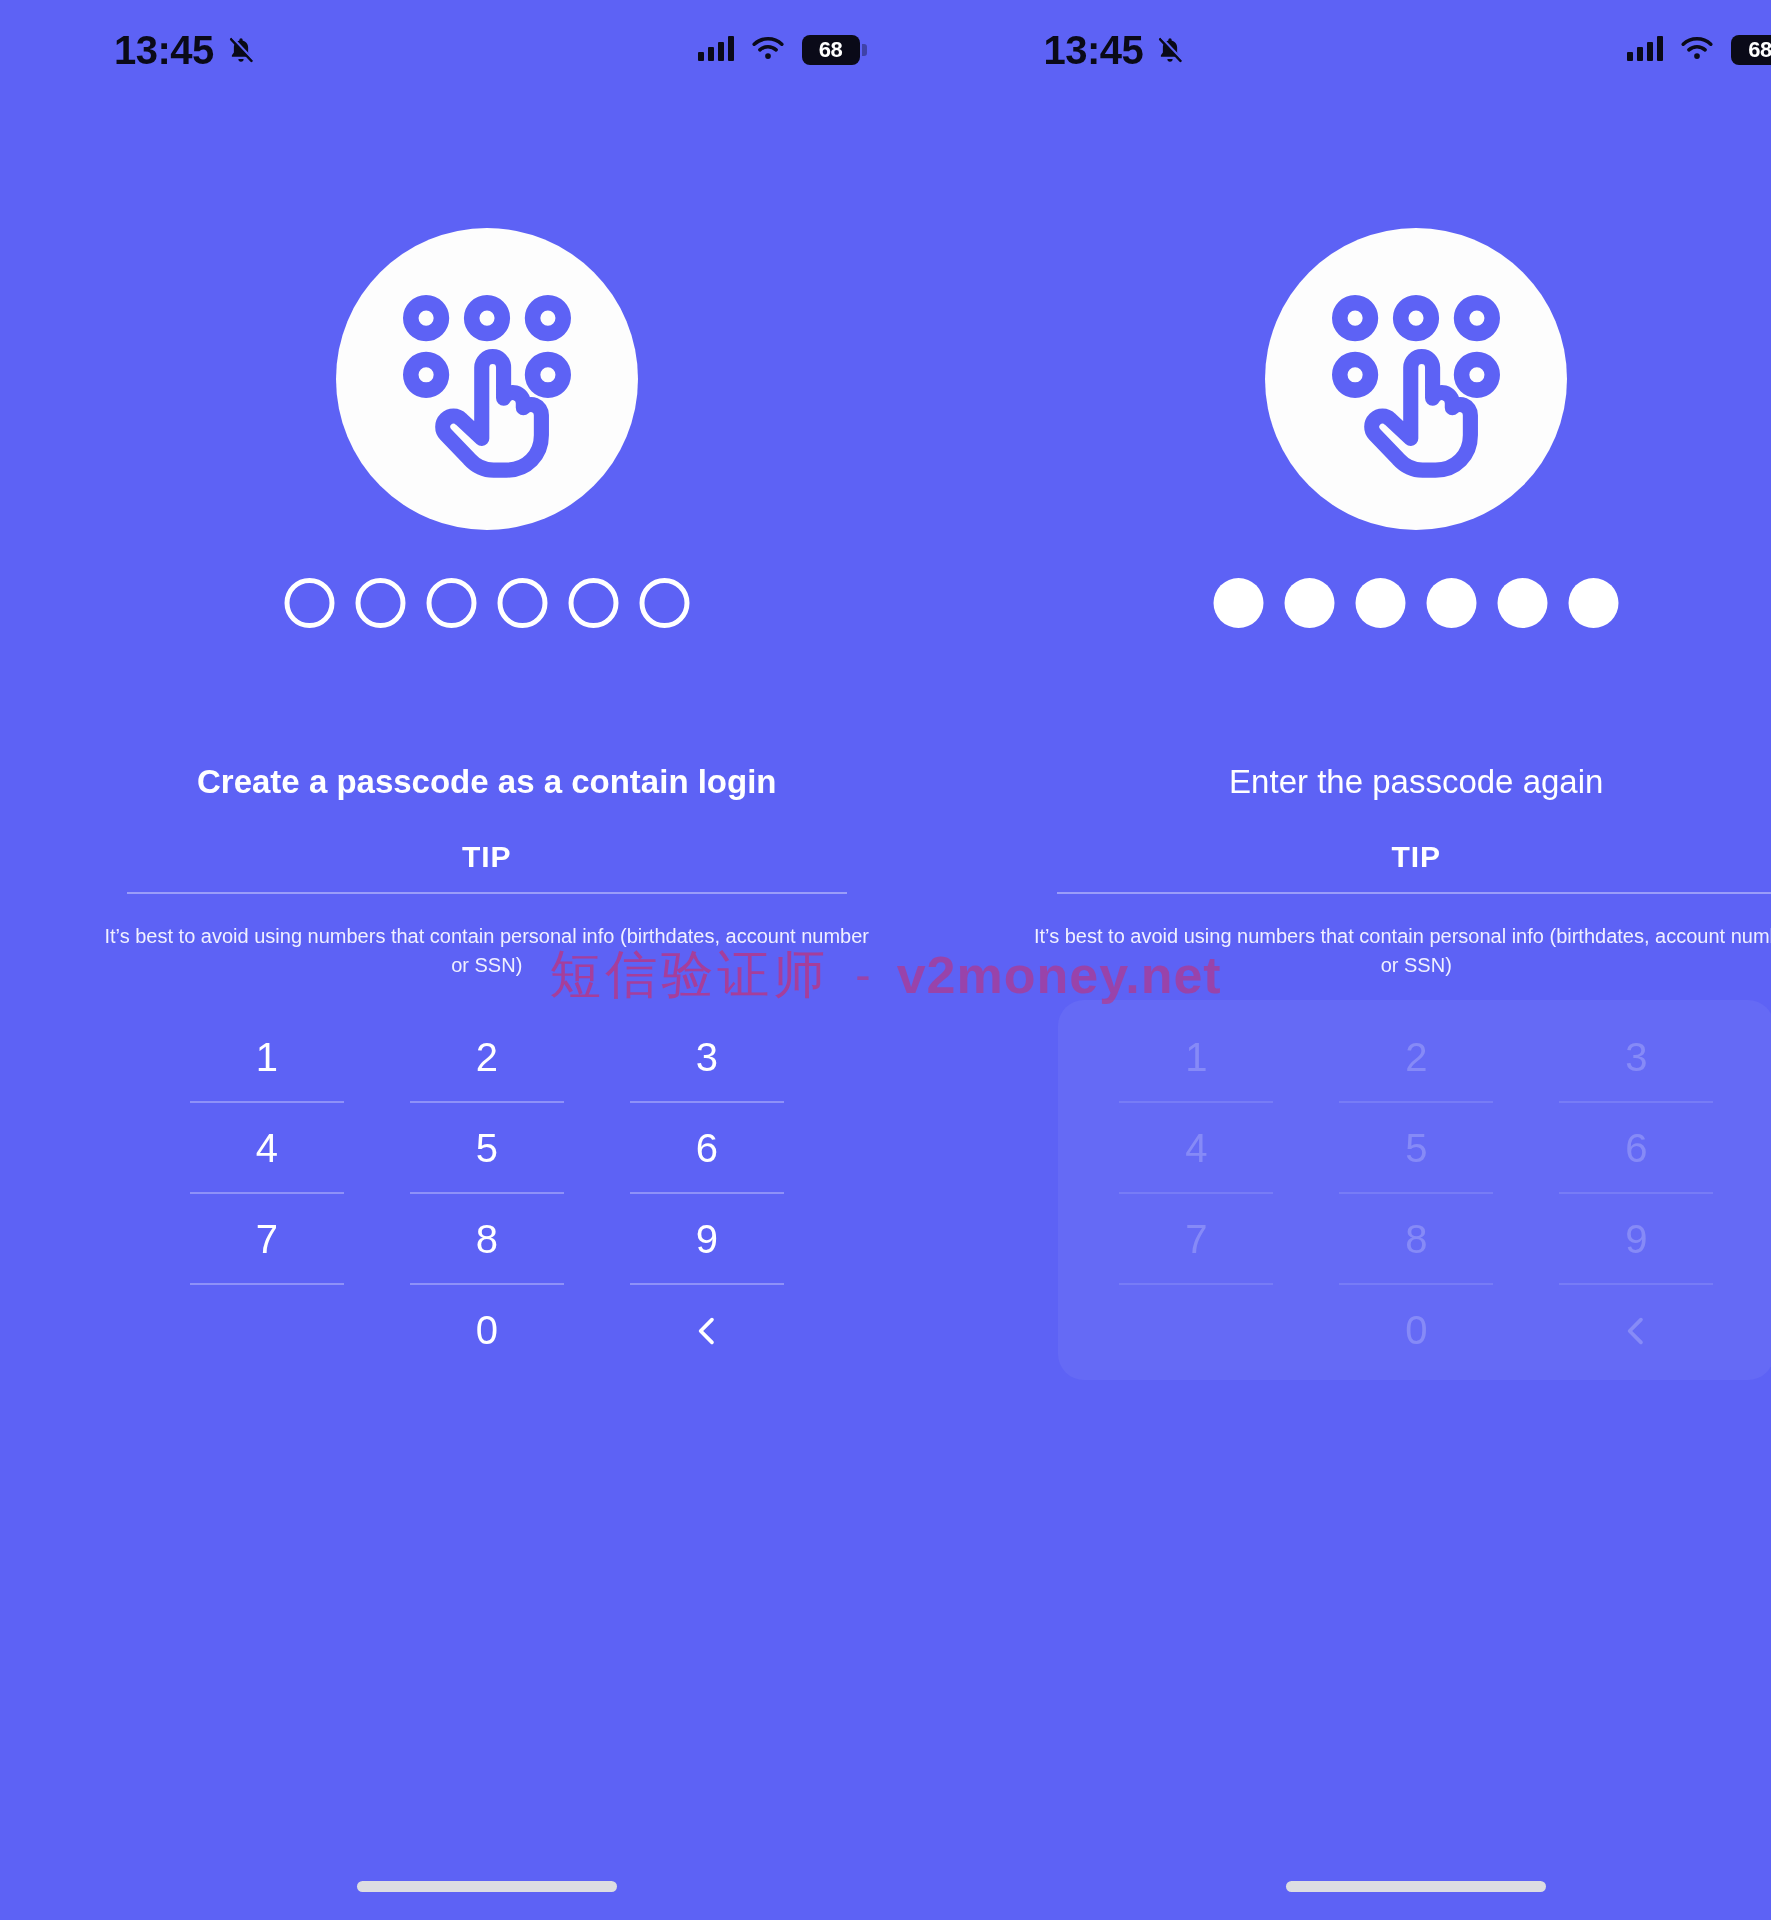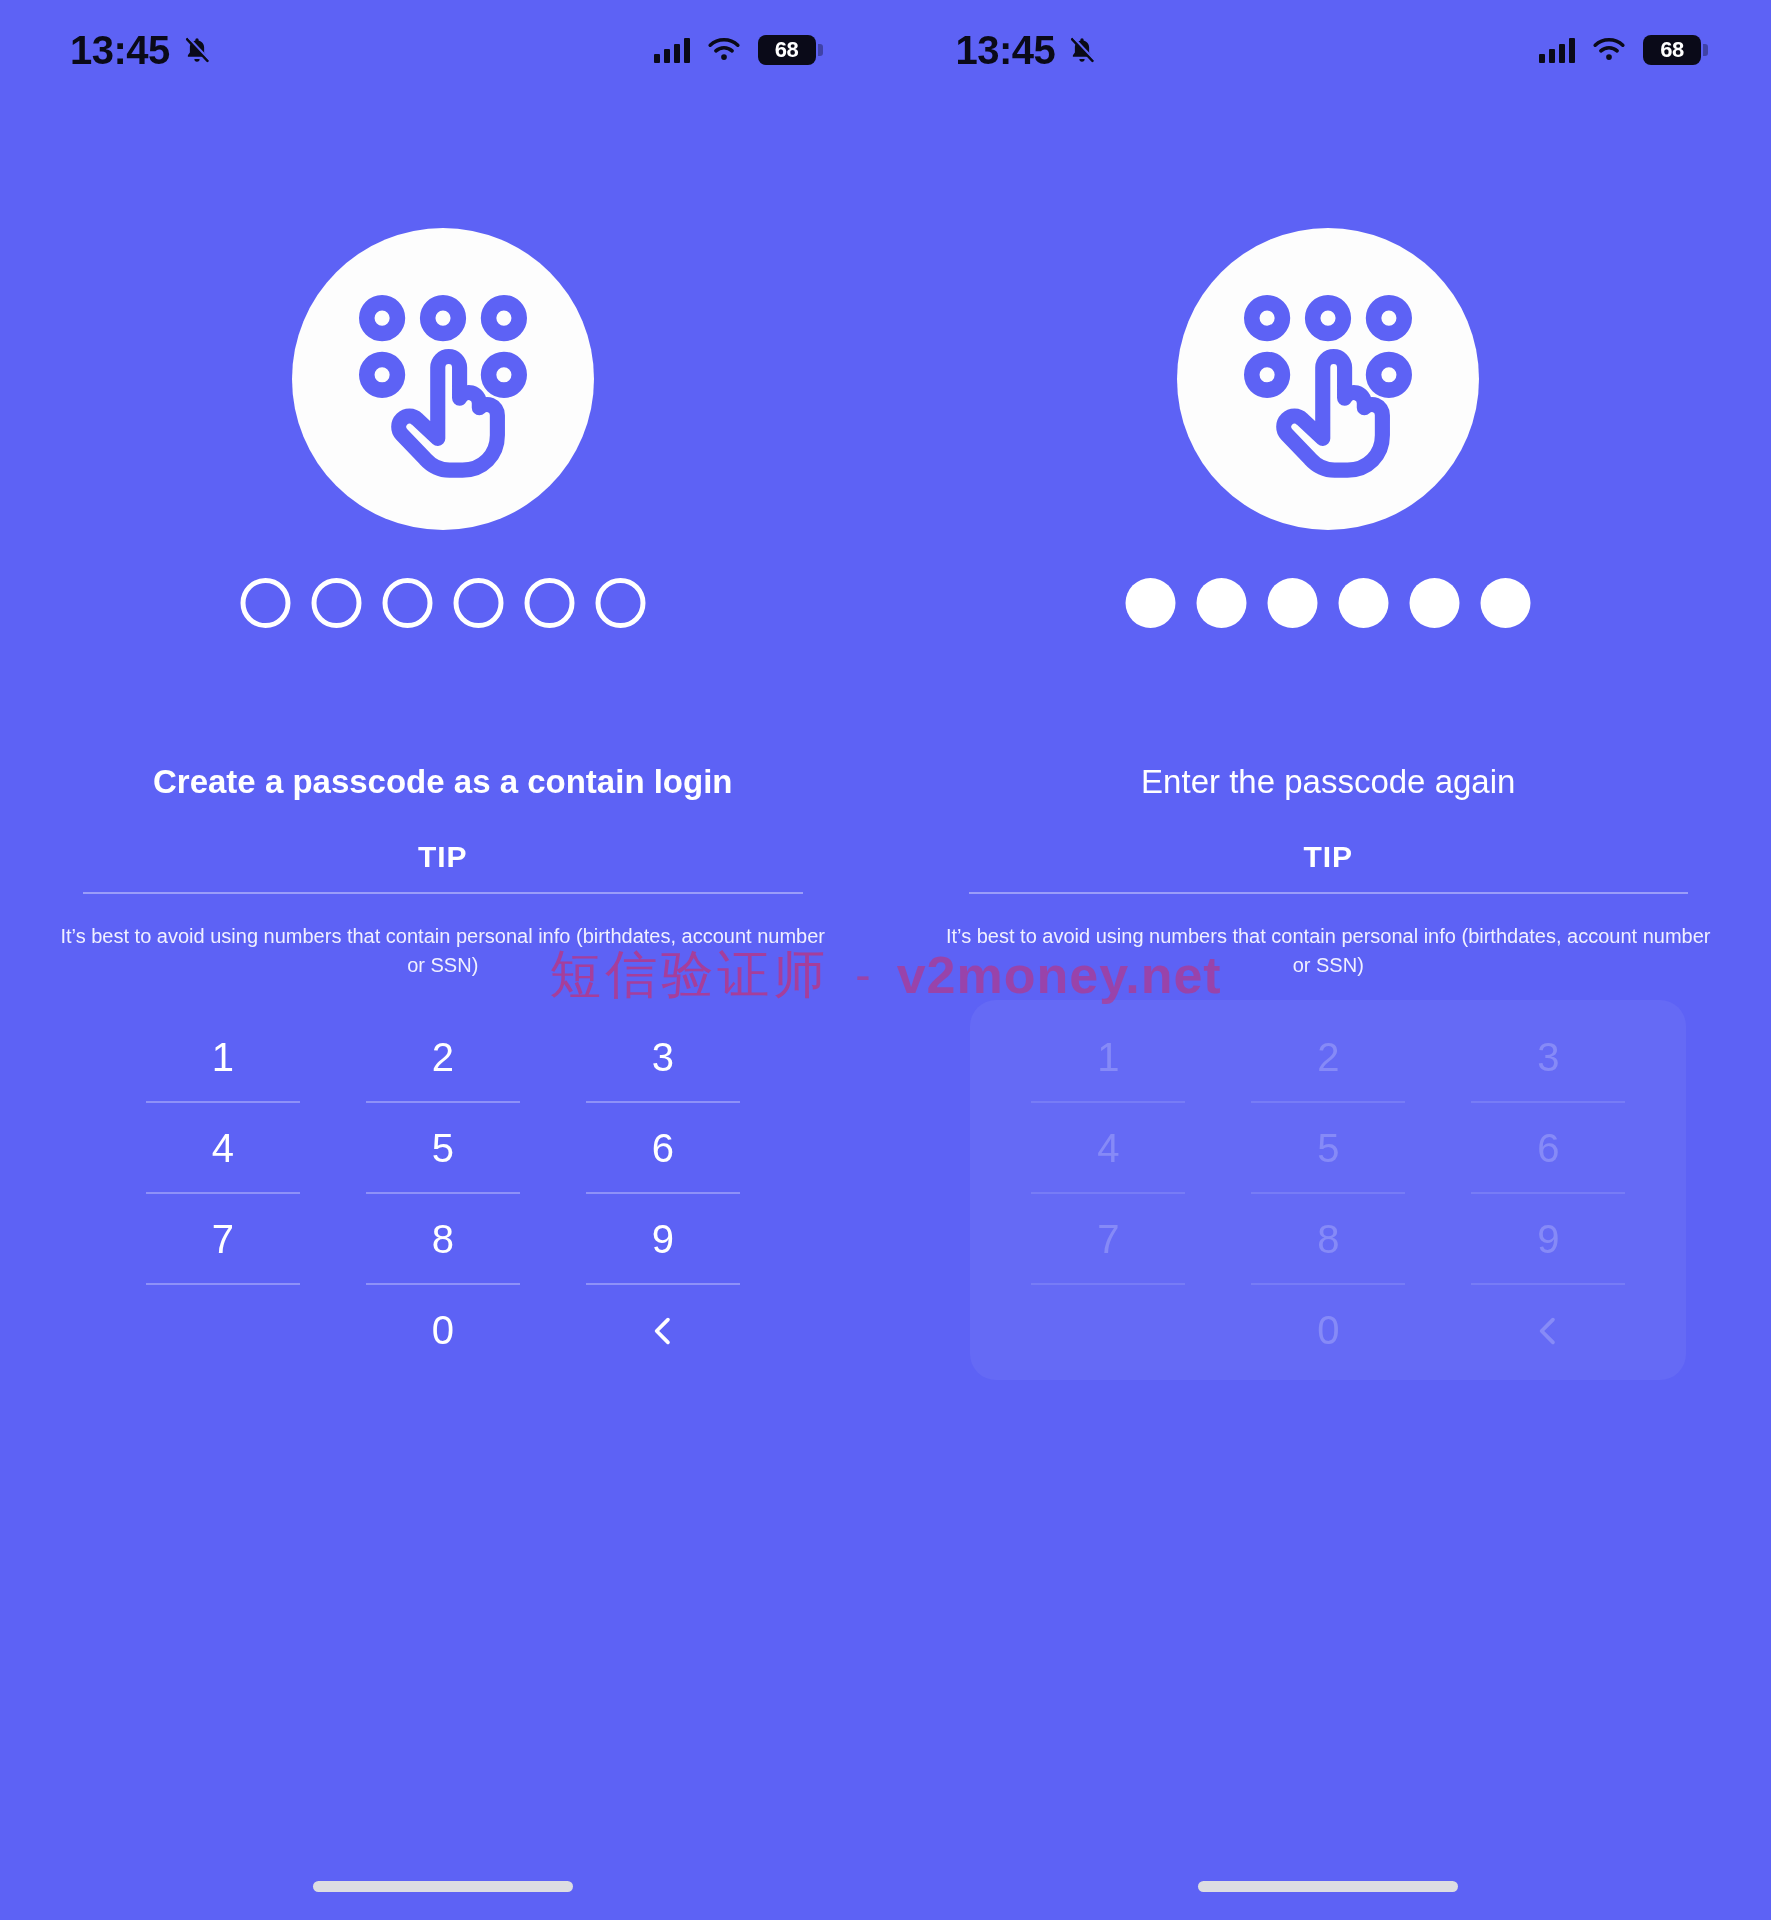--- a/index.html
+++ b/index.html
@@ -3,31 +3,31 @@
 <meta charset="utf-8">
 <style>
   * { margin:0; padding:0; box-sizing:border-box; }
   html, body {
     width:1771px; height:1920px;
     background:#5d62f5;
     font-family:"Liberation Sans", sans-serif;
     overflow:hidden;
   }
   .screens { display:flex; width:1771px; height:1920px; }
-  .screen { position:relative; width:885.5px; height:1920px; flex:0 0 885.5px; }
+  .screen { position:relative; width:885.5px; height:1920px; flex:0 0 885.5px;margin-left:44px; }
 
   
   .statusbar {
     position:absolute; top:0; left:0; width:100%; height:100px;
     display:flex; align-items:center; justify-content:space-between;
     padding:0 70px;
   }
   .sb-left { display:flex; align-items:center; gap:12px; }
   .sb-time { font-size:40px; font-weight:600; color:#0a0a18; letter-spacing:-0.5px; }
-  .sb-right { display:flex; align-items:center; gap:16px; }
+  .sb-right { display:flex; gap:16px; }
   .bell-mute { position:relative; width:30px; height:34px; display:block; }
   .sig { display:flex; align-items:flex-end; gap:4px; height:26px; }
   .sig i { display:block; width:6px; background:#0a0a18; border-radius:1px; }
   .sig i:nth-child(1){height:9px;} .sig i:nth-child(2){height:14px;}
   .sig i:nth-child(3){height:19px;} .sig i:nth-child(4){height:25px;}
   .batt {
     position:relative; width:58px; height:30px; border-radius:8px;
     background:#0a0a18; display:flex; align-items:center; justify-content:center;
   }
   .batt span { font-size:22px; font-weight:700; color:#fff; letter-spacing:-0.5px; }

